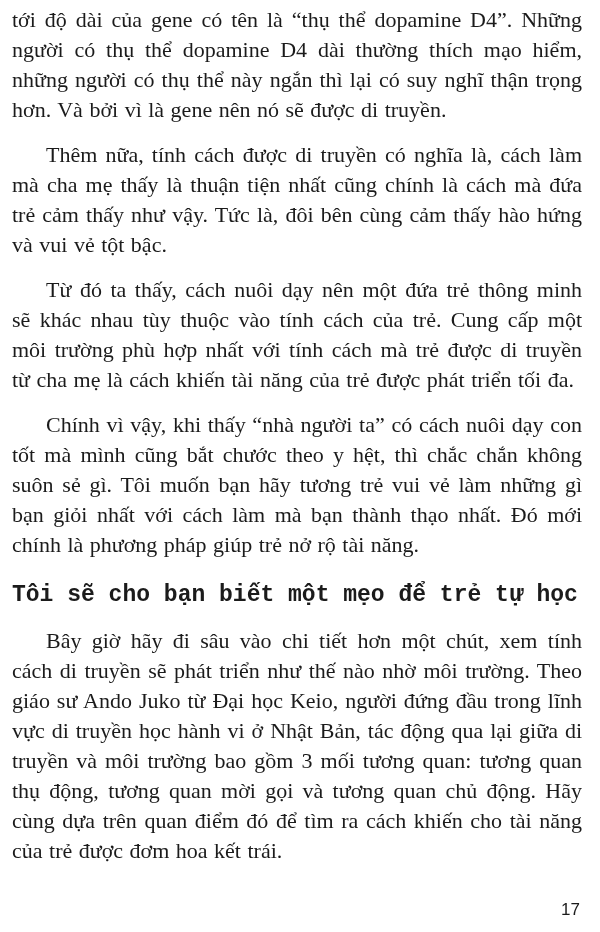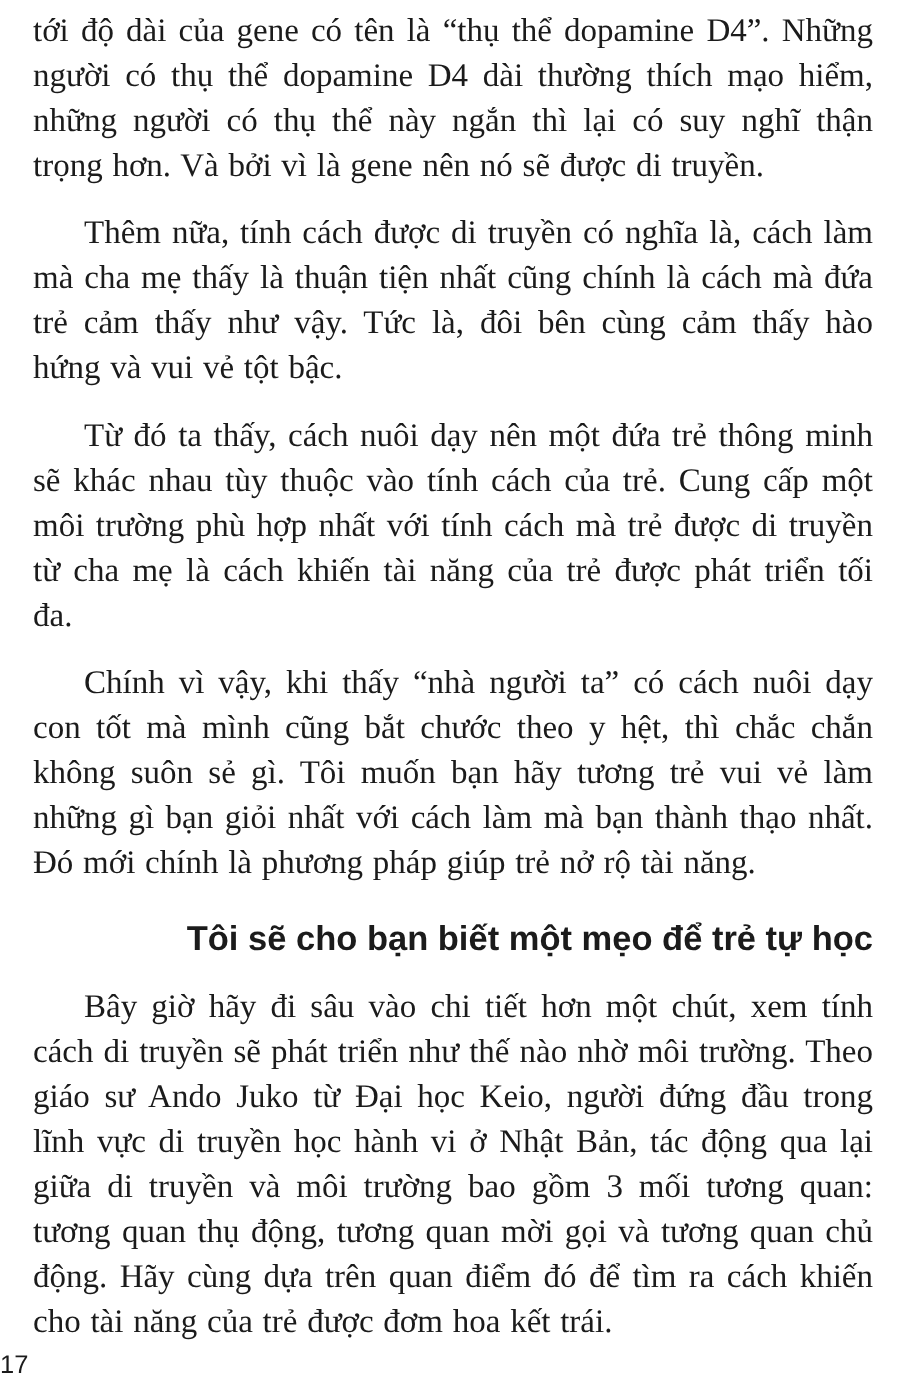--- a/index.html
+++ b/index.html
@@ -5,53 +5,52 @@
   html, body {
     margin: 0;
     padding: 0;
     background: #ffffff;
   }
   .page {
     position: relative;
     width: 600px;
     height: 932px;
     box-sizing: border-box;
-    padding: 5px 18px 0 22px;
+    padding: 5px 18px 0 12px;
     background: #ffffff;
     color: #1b1b1b;
     font-family: "Liberation Serif", serif;
     overflow: hidden;
   }
   .body-par {
     margin: 0 0 15px 0;
     font-size: 22px;
     line-height: 30px;
     text-align: justify;
     text-indent: 34px;
     word-spacing: 1px;
   }
   .body-par.no-indent {
     text-indent: 0;
   }
   .section-heading {
     margin: 21px 0 17px 0;
-    font-family: Liberation Sans, sans-serif;
+    font-family: Liberation Mono, monospace;
     font-weight: 700;
     font-size: 23px;
     line-height: 28px;
     color: #1b1b1b;
     letter-spacing: 0px;
-    text-align: right;
   }
   .page-number {
     position: absolute;
     left: 0;
-    right: 40px;
+    right: 20px;
     bottom: 12px;
-    text-align: left;
+    text-align: right;
     font-family: "Liberation Sans", sans-serif;
     font-size: 17px;
     color: #1b1b1b;
   }
 </style>
 </head>
 <body>
 
 <div class="page">
 

